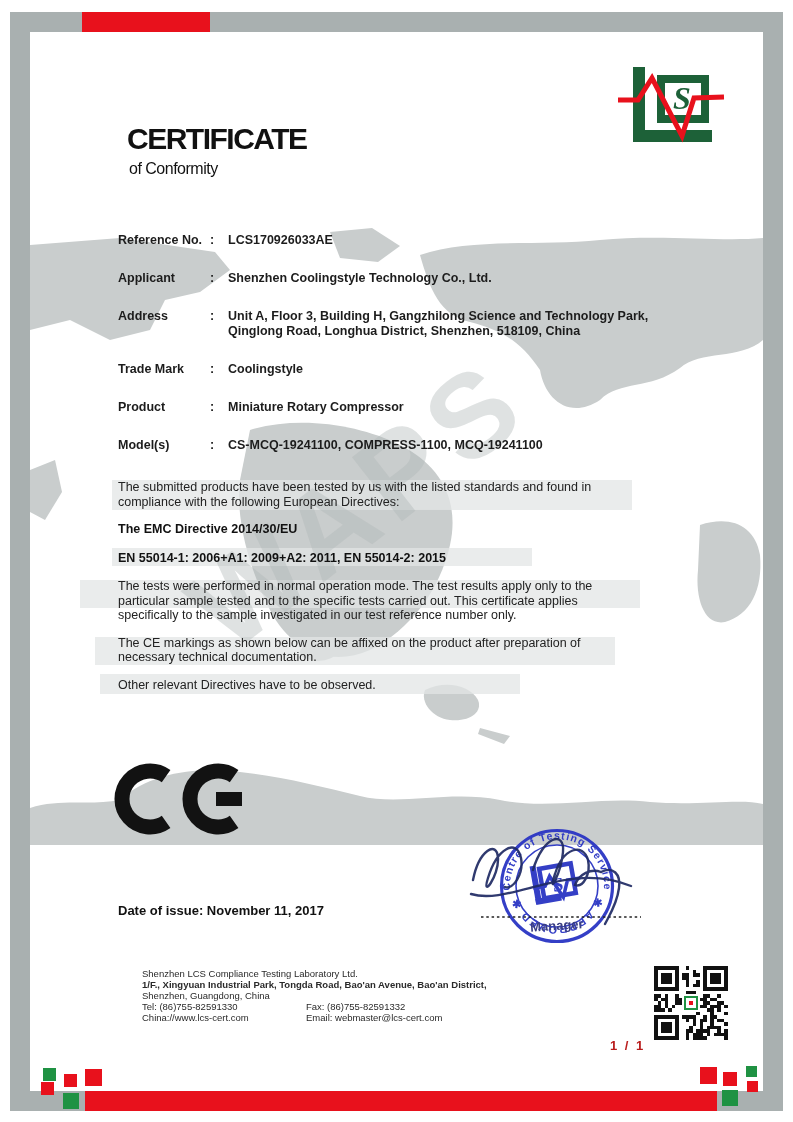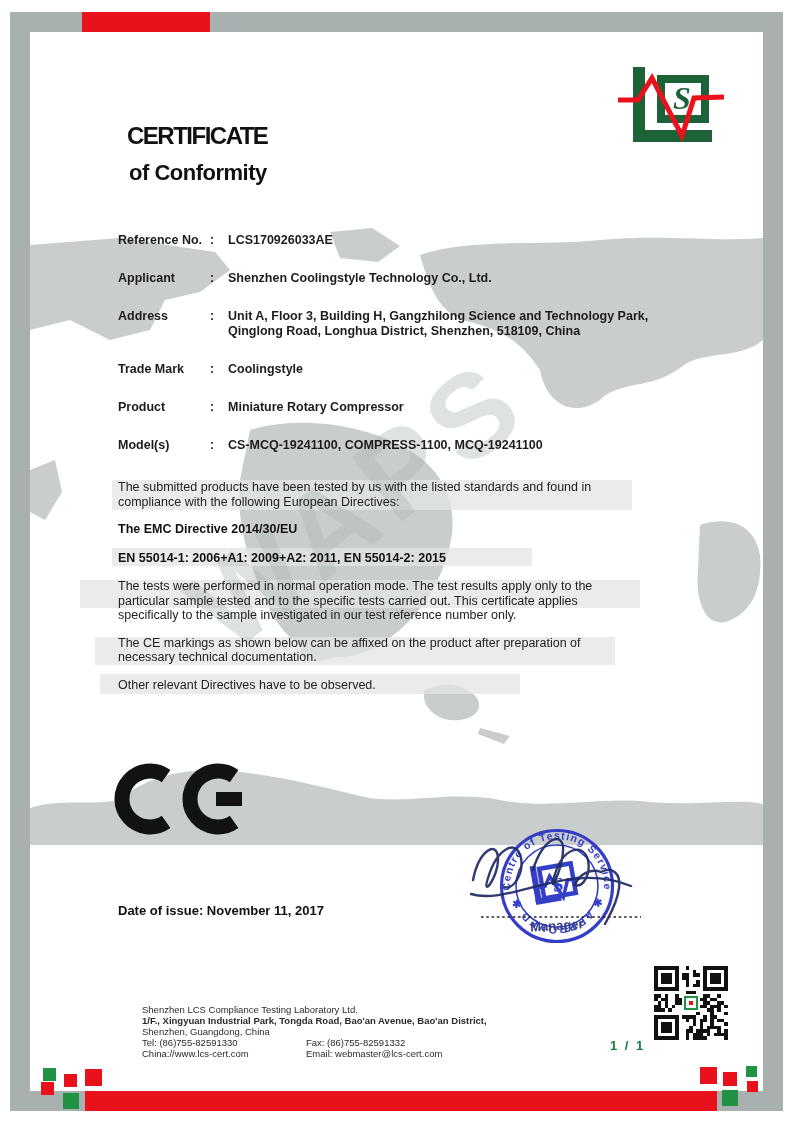--- a/index.html
+++ b/index.html
@@ -21,23 +21,23 @@
   
   .map-layer{position:absolute;left:0;top:0;z-index:1;}
   .watermark{position:absolute;left:205px;top:555px;z-index:1;width:520px;
              font-size:118px;font-weight:bold;letter-spacing:10px;
              color:rgba(176,182,182,0.40);transform:rotate(-38deg);transform-origin:0 50%;
              user-select:none;}
   .content{position:absolute;left:0;top:0;width:100%;height:100%;z-index:3;}
   .decor{z-index:4;}
 
   
-  .title{position:absolute;left:127px;top:122px;font-size:24px;font-weight:bold;
+  .title{position:absolute;left:127px;top:122px;font-size:30px;font-weight:bold;
          letter-spacing:-1.5px;color:#111;}
-  .subtitle{position:absolute;left:129px;top:160px;font-size:22px;font-weight:bold;
+  .subtitle{position:absolute;left:129px;top:160px;font-size:16px;font-weight:normal;
             letter-spacing:-0.5px;color:#111;}
   .logo{position:absolute;left:616px;top:56px;}
 
   
   .fields{position:absolute;left:118px;top:233px;width:565px;font-size:12.5px;font-weight:bold;}
   .field{display:flex;margin-bottom:23px;line-height:15px;}
   .flabel{width:92px;flex:0 0 92px;}
   .fcolon{width:18px;flex:0 0 18px;}
   .fvalue{flex:1;}
 
@@ -45,25 +45,25 @@
   .bodytext{position:absolute;left:118px;top:480px;width:502px;font-size:12.5px;line-height:14.5px;color:#222;}
   .bodytext p{margin:0 0 13px 0;}
   .bodytext p.bold{font-weight:bold;margin-bottom:14px;color:#111;}
 
   
   .ce{position:absolute;left:112px;top:760px;}
   .dateline{position:absolute;left:118px;top:903px;font-size:13px;font-weight:bold;color:#111;}
   .stamp{position:absolute;left:467px;top:816px;}
 
   
-  .footer{position:absolute;left:142px;top:1004px;font-size:9.5px;line-height:11px;color:#2a2a2a;width:400px;}
+  .footer{position:absolute;left:142px;top:968px;font-size:9.5px;line-height:11px;color:#2a2a2a;width:400px;}
   .footer .b{font-weight:bold;}
   .frow{display:flex;gap:29px;}
   .frow .c1{width:135px;flex:0 0 135px;}
-  .pagenum{position:absolute;left:610px;top:1038px;font-size:13px;font-weight:bold;letter-spacing:2px;color:#15803d;}
+  .pagenum{position:absolute;left:610px;top:1038px;font-size:13px;font-weight:bold;letter-spacing:2px;color:#b91c1c;}
   .qr{position:absolute;left:654px;top:966px;}
   .qr svg{shape-rendering:crispEdges;}
 </style>
 </head>
 <body>
 
 <div class="sheet">
 
   <svg class="map-layer" width="793" height="1122" viewBox="0 0 793 1122">
     <g fill="#c9cdcd">

